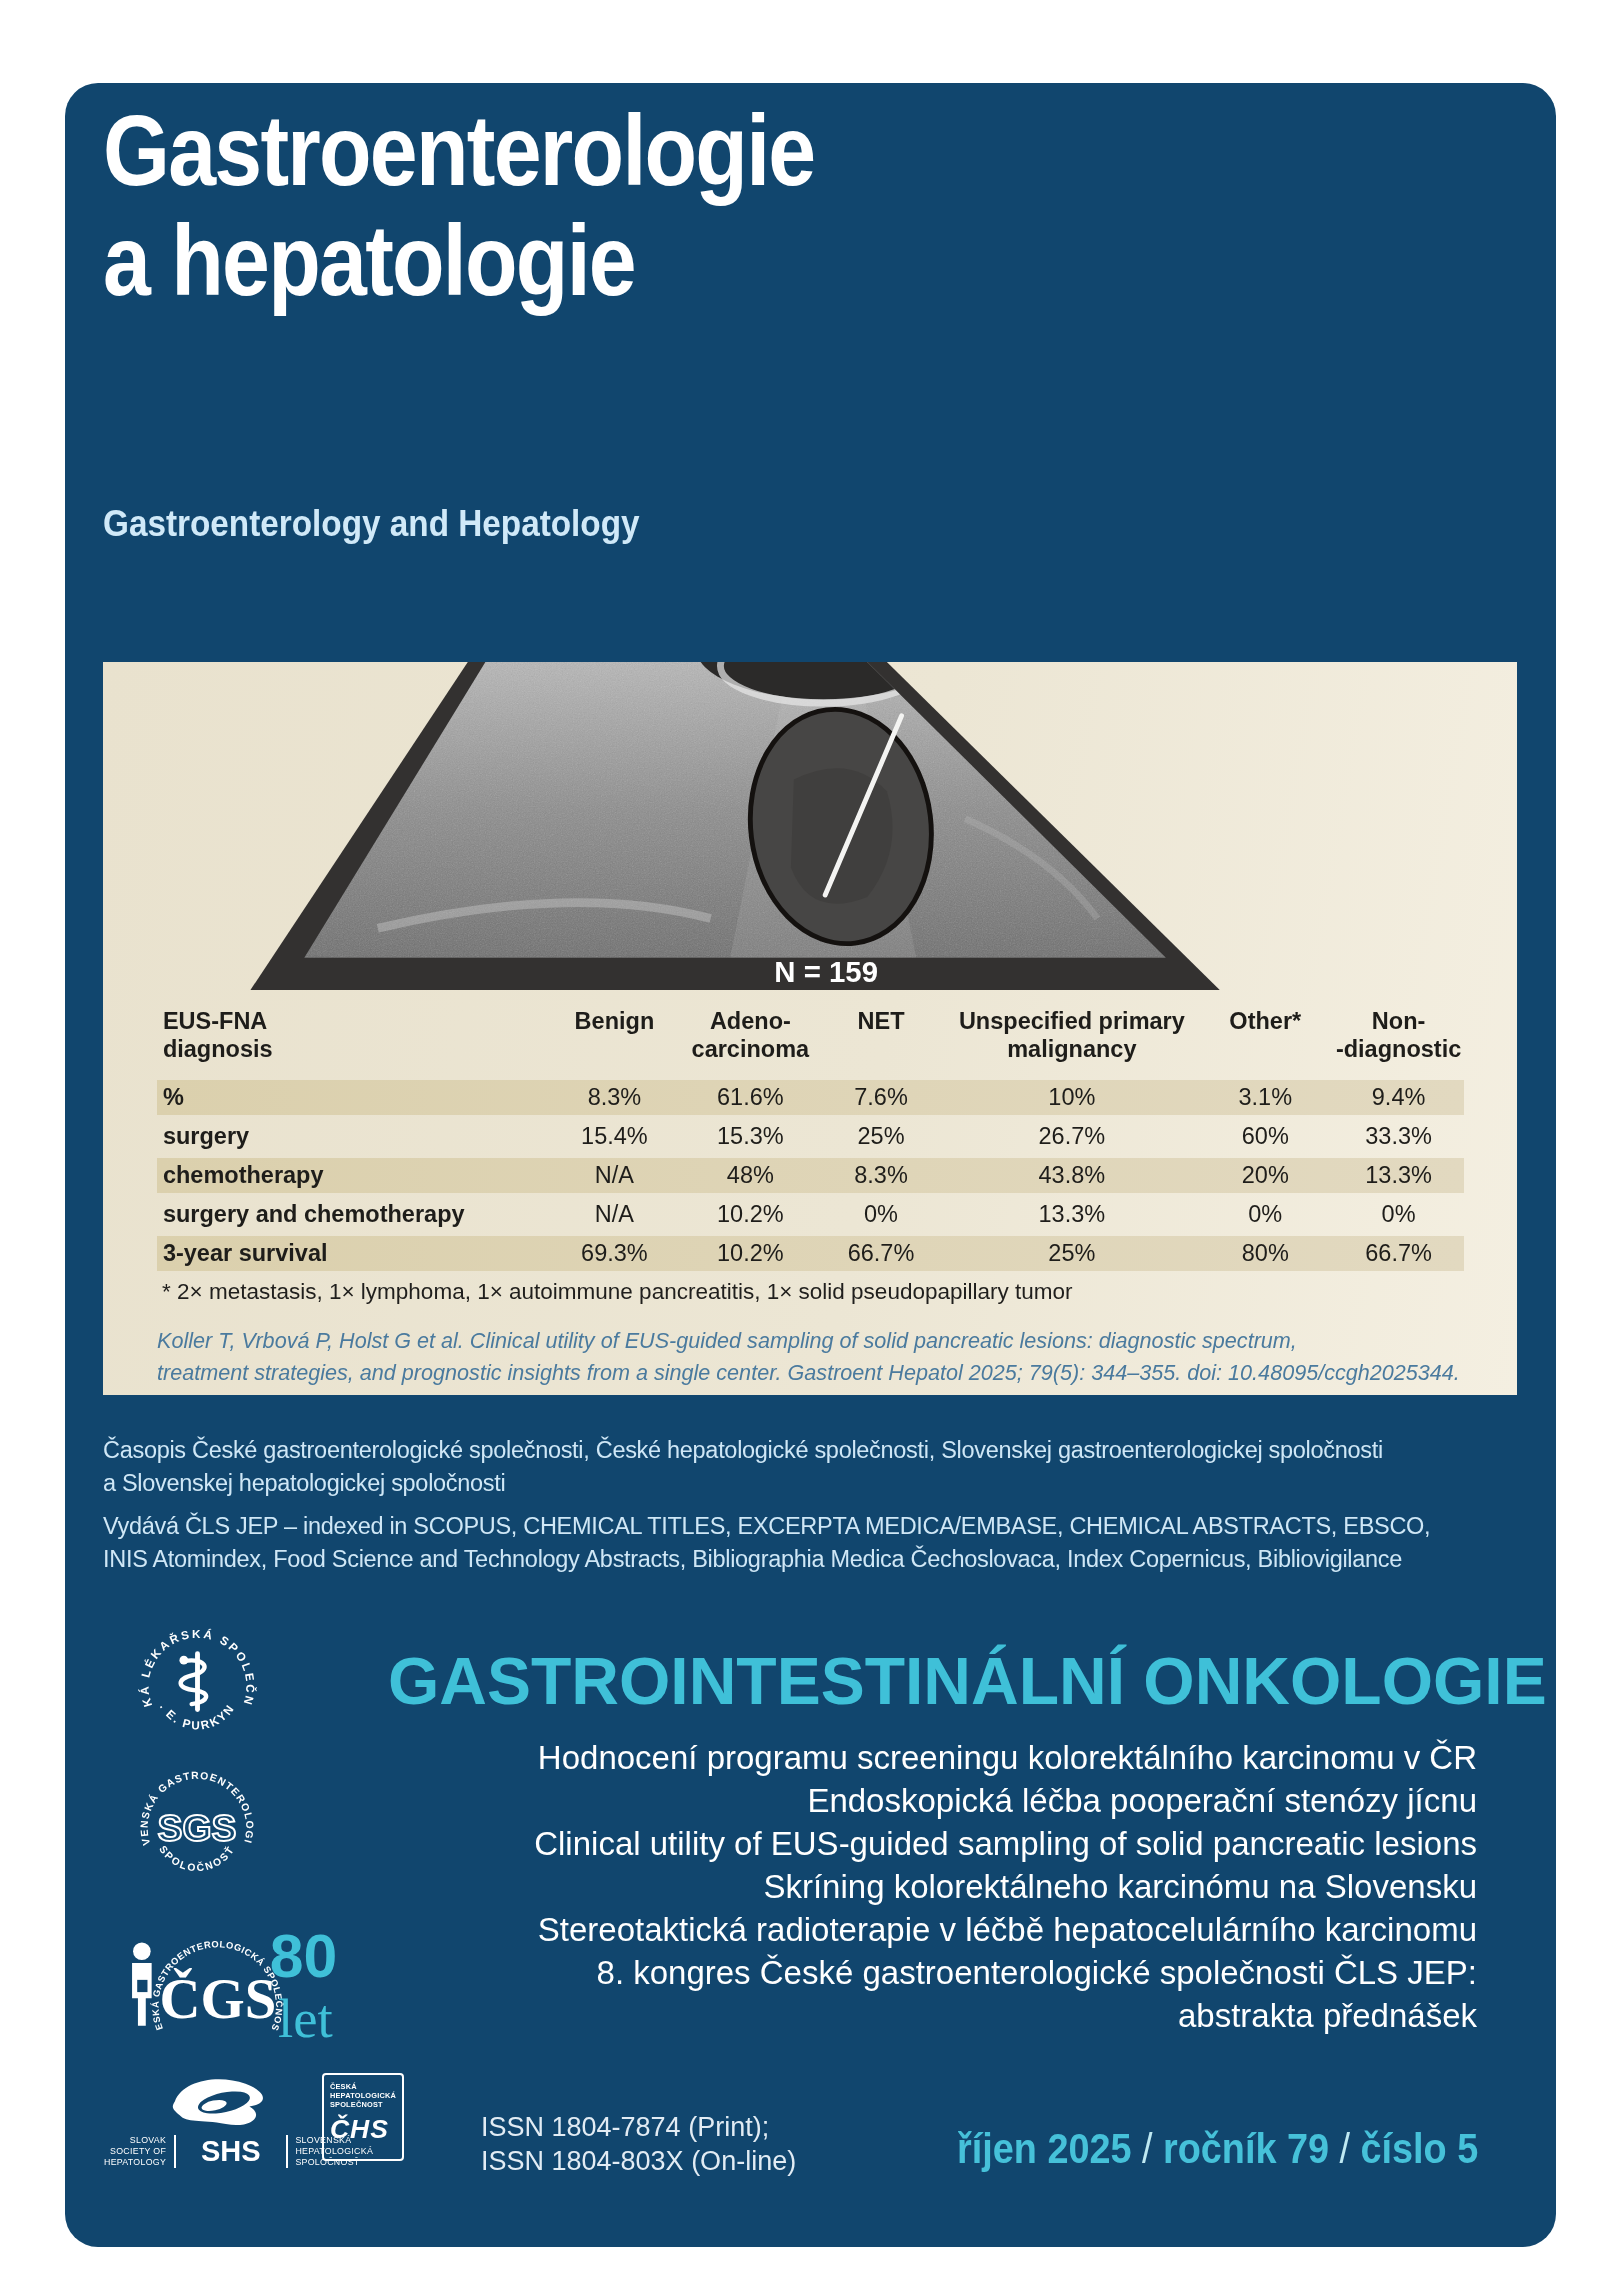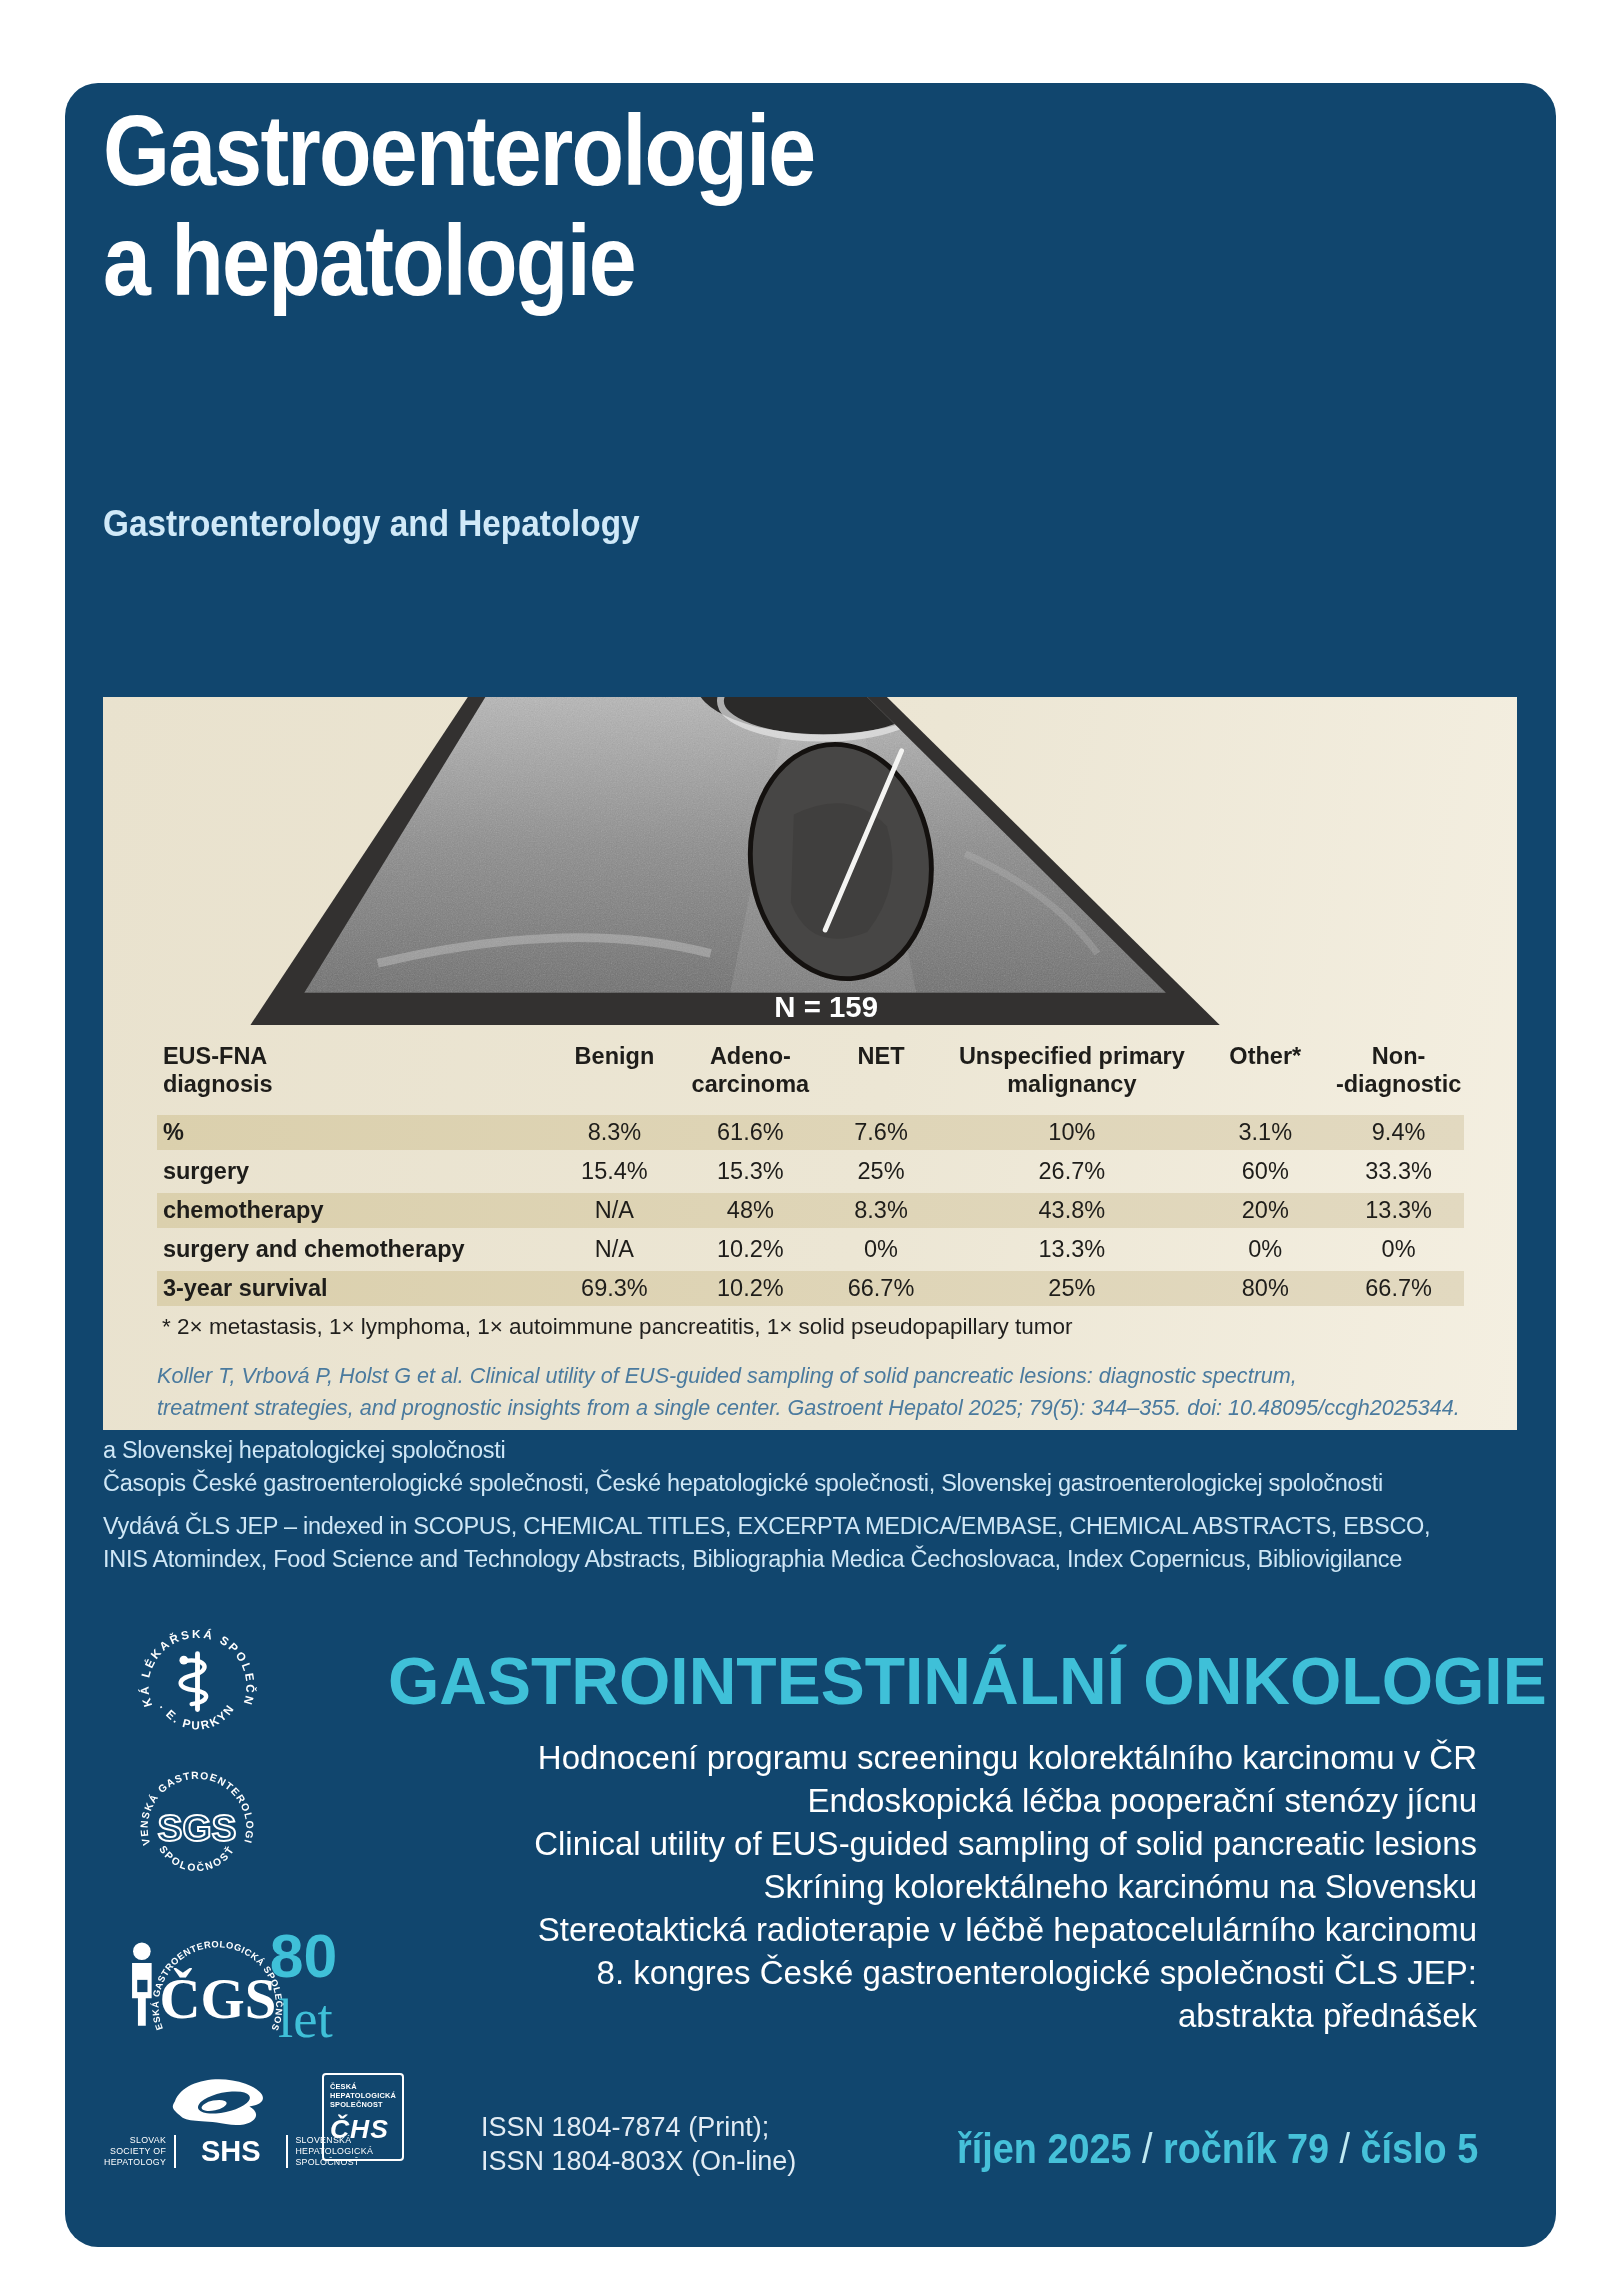--- a/index.html
+++ b/index.html
@@ -13,21 +13,21 @@
     background:#11466e;border-radius:33px;overflow:hidden;
   }
   
   .title{position:absolute;left:38px;top:11.8px;color:#ffffff;font-weight:bold;
          font-size:100px;line-height:110px;letter-spacing:-2px;}
   .title div{white-space:nowrap;transform:scaleX(.86);transform-origin:left;}
   .subtitle{position:absolute;left:38px;top:420px;color:#d0e9f8;font-weight:bold;
             font-size:37px;white-space:nowrap;transform:scaleX(.9);transform-origin:left;}
   
   .panel{
-    position:absolute;left:38px;top:614px;width:1414px;height:733px;
+    position:absolute;left:38px;top:579px;width:1414px;height:733px;
     background:linear-gradient(100deg,#e9e2ce 0%,#ece6d4 55%,#f4efe1 100%);
   }
   .usg{position:absolute;left:0;top:0;width:1414px;height:328px;display:block;}
   .ftable{position:absolute;left:54px;top:345px;width:1307px;color:#1e1d1a;font-size:23.5px;}
   .thead,.ftr{display:grid;grid-template-columns:29.6% 10.8% 10% 10% 19.2% 10.4% 10%;}
   .thead{font-weight:bold;line-height:28px;padding-bottom:17px;}
   .th{text-align:center;}
   .th.first{text-align:left;padding-left:5.9px;}
   .ftr{height:35px;line-height:35px;margin-bottom:3.9px;}
   .ftr.shaded{background:linear-gradient(90deg,#dbd0ad,#e2d9c0);}
@@ -197,22 +197,22 @@
 
       <div class="footnote">* 2× metastasis, 1× lymphoma, 1× autoimmune pancreatitis, 1× solid pseudopapillary tumor</div>
 
       <div class="citation">
         <div>Koller T, Vrbová P, Holst G et al. Clinical utility of EUS-guided sampling of solid pancreatic lesions: diagnostic spectrum,</div>
         <div>treatment strategies, and prognostic insights from a single center. Gastroent Hepatol 2025; 79(5): 344–355. doi: 10.48095/ccgh2025344.</div>
       </div>
     </div>
 
     <div class="desc desc1">
+      <div>Časopis České gastroenterologické společnosti, České hepatologické společnosti, Slovenskej gastroenterologickej spoločnosti</div>
       <div>a Slovenskej hepatologickej spoločnosti</div>
-      <div>Časopis České gastroenterologické společnosti, České hepatologické společnosti, Slovenskej gastroenterologickej spoločnosti</div>
     </div>
     <div class="desc desc2">
       <div>Vydává ČLS JEP – indexed in SCOPUS, CHEMICAL TITLES, EXCERPTA MEDICA/EMBASE, CHEMICAL ABSTRACTS, EBSCO,</div>
       <div>INIS Atomindex, Food Science and Technology Abstracts, Bibliographia Medica Čechoslovaca, Index Copernicus, Bibliovigilance</div>
     </div>
 
     <svg class="logo logo-cls" viewBox="0 0 128 128" font-family="Liberation Sans, sans-serif">
       <defs>
         <path id="clsArcT" d="M 16 78 A 50 50 0 1 1 112 78" fill="none"></path>
         <path id="clsArcB" d="M 26 86 A 44 44 0 0 0 102 86" fill="none"></path>

